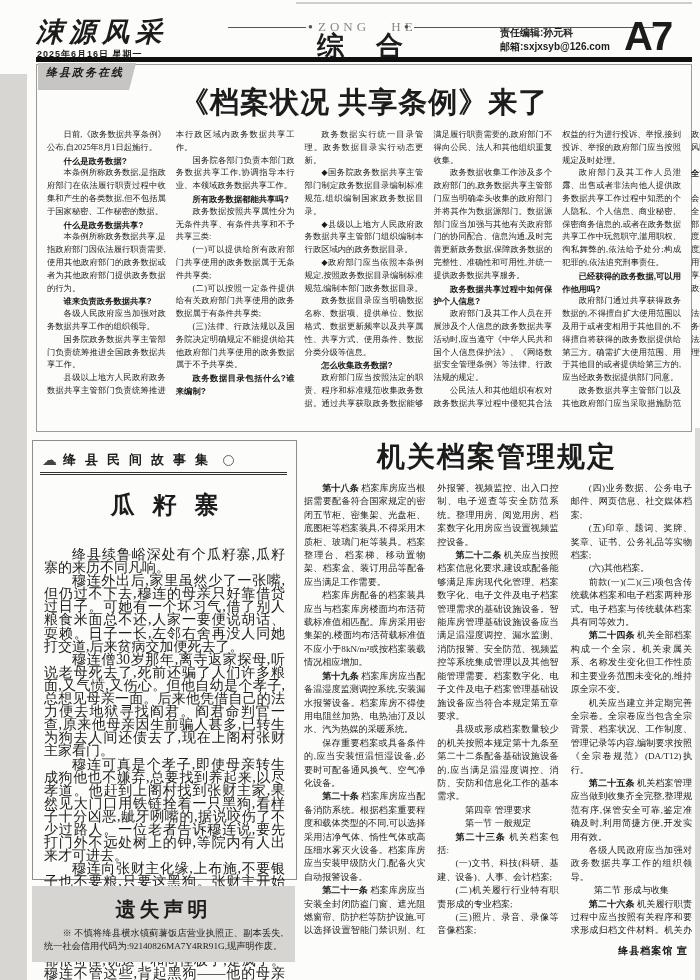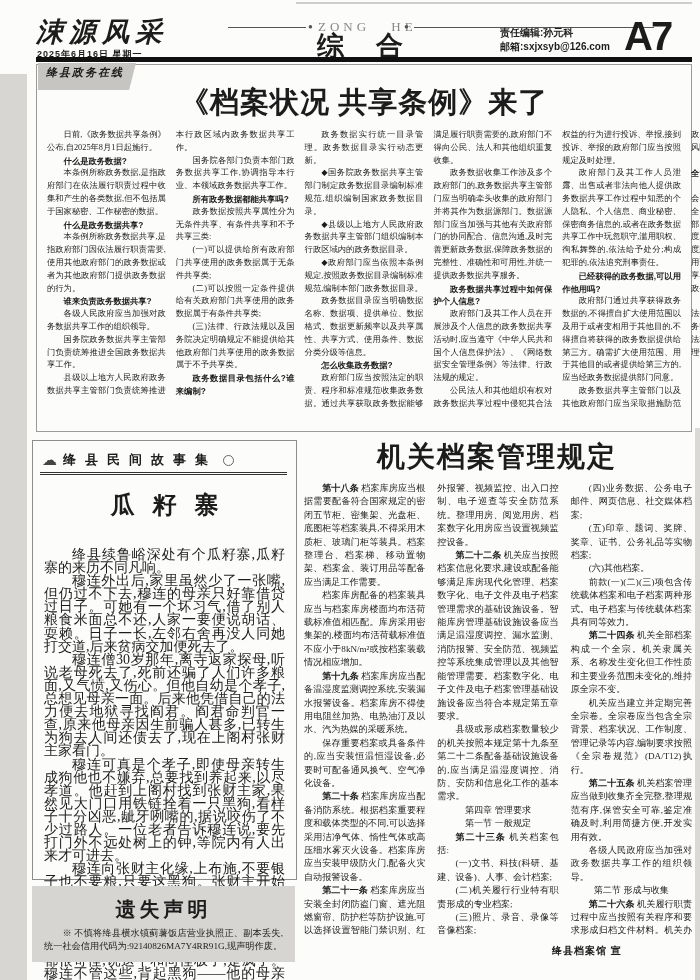--- a/index.html
+++ b/index.html
@@ -53,21 +53,21 @@
   
   .lost-box{position:absolute;left:32px;top:886px;width:263px;height:76px;background:#d6d5d2;}
   .lost-title{margin:10px 0 4px 0;text-align:center;font-size:20px;font-weight:bold;letter-spacing:4px;}
   .lost-body{margin:0 12px;font-size:9.2px;line-height:13px;text-align:justify;text-indent:2em;}
 
   
   .rules-title{position:absolute;left:302px;top:438px;width:390px;text-align:center;font-size:28px;font-weight:bold;letter-spacing:2px;white-space:nowrap;}
   .rules-body{position:absolute;left:304px;top:482px;width:388px;height:468px;
     column-count:3;column-gap:12px;
     font-size:9.1px;line-height:13.4px;text-align:justify;}
-  .rules-sig{position:absolute;left:552px;top:944px;width:136px;text-align:left;font-size:10px;font-weight:bold;font-family:"Liberation Sans",sans-serif;letter-spacing:1px;}
+  .rules-sig{position:absolute;left:552px;top:944px;width:136px;text-align:right;font-size:10px;font-weight:bold;font-family:"Liberation Sans",sans-serif;letter-spacing:1px;}
 </style>
 </head>
 <body>
 
 <div class="scan-left"></div>
 <div class="scan-right"></div>
 <div class="scan-top"></div>
 
 <div class="paper-name">涑源风采</div>
 <div class="date-line">2025年6月16日 星期一</div>

